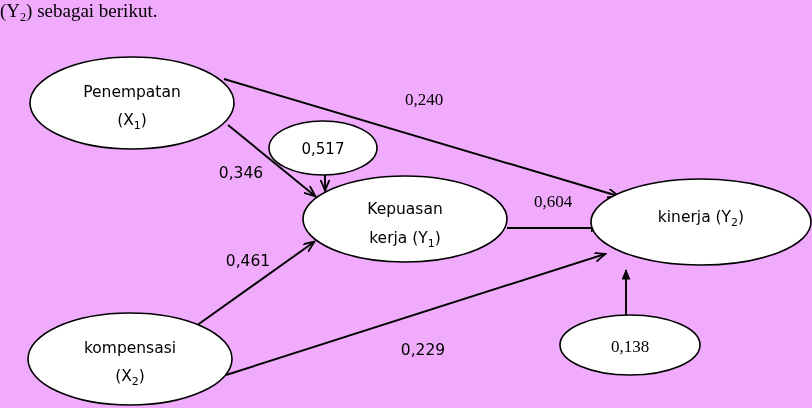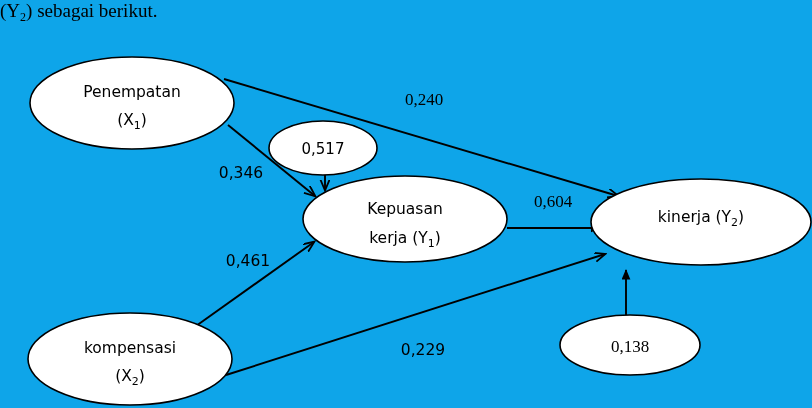--- a/index.html
+++ b/index.html
@@ -4,21 +4,21 @@
 <style>
   html, body {
     margin: 0;
     padding: 0;
     background: #ffffff;
   }
   #page {
     position: relative;
     width: 812px;
     height: 408px;
-    background: #0ea5e9;
+    background: #f0abfc;
     overflow: hidden;
   }
   #caption {
     position: absolute;
     left: 0px;
     top: -2px;
     width: 500px;
     font-family: "Liberation Serif", "DejaVu Serif", serif;
     font-size: 19px;
     color: #000000;

